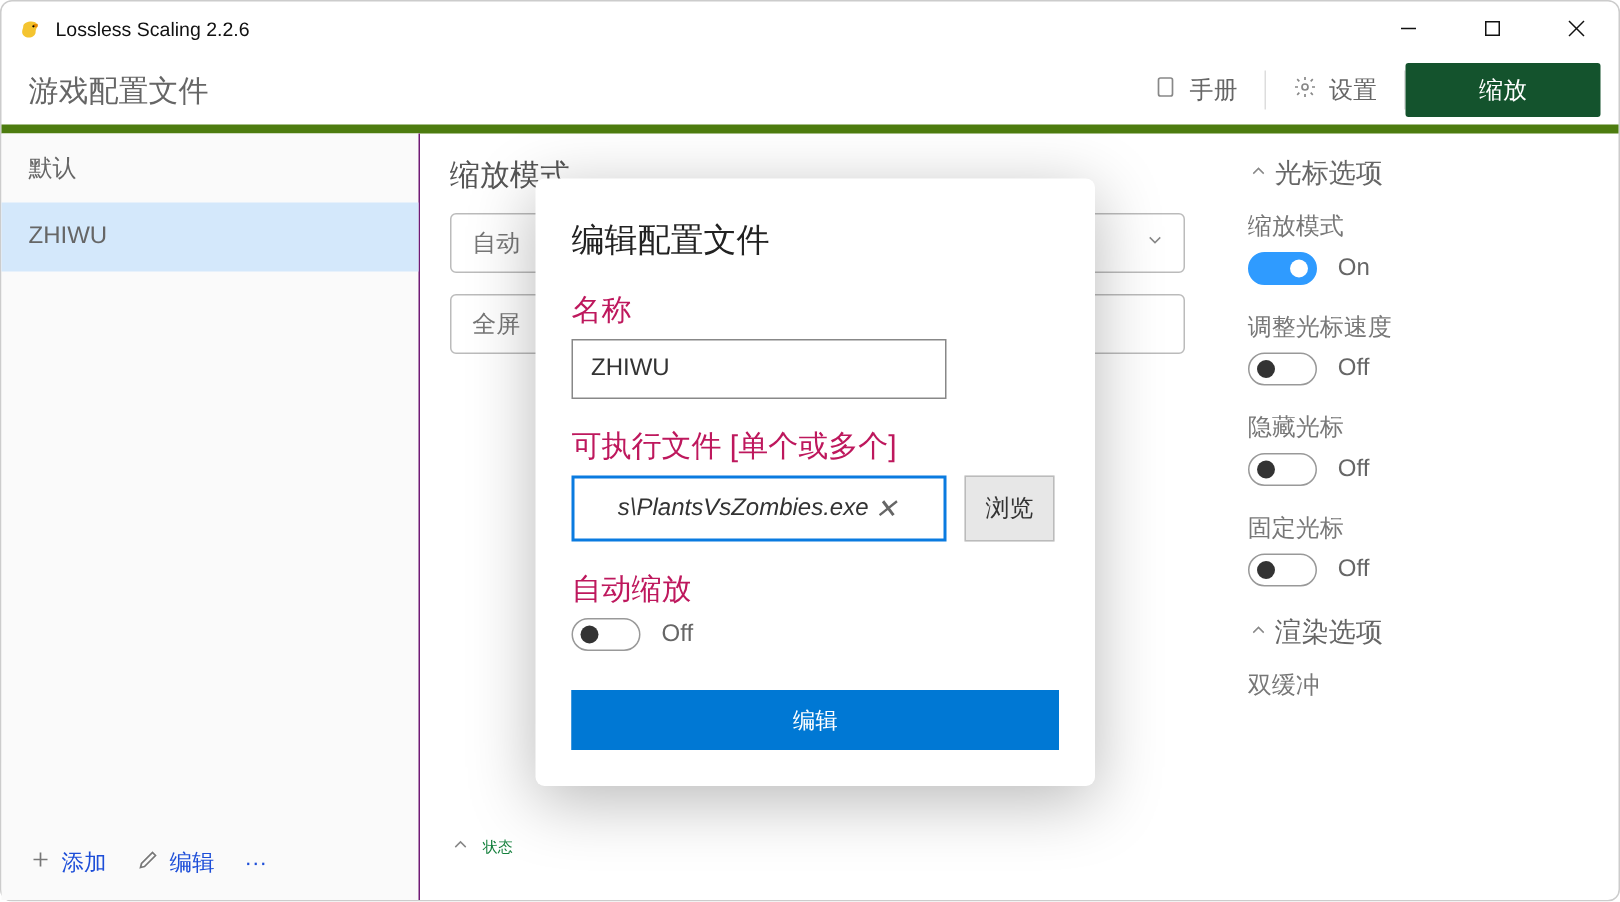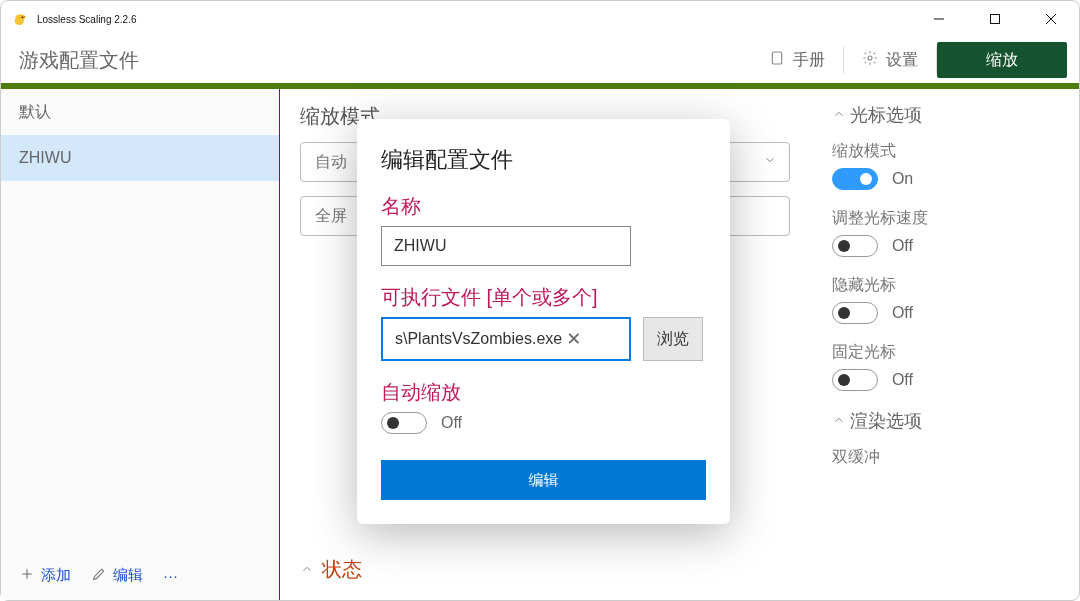--- a/index.html
+++ b/index.html
@@ -2,21 +2,21 @@
 <html><head>
 <meta charset="utf-8">
 <style>
   * { margin: 0; padding: 0; box-sizing: border-box; font-family: "Segoe UI", "Microsoft YaHei", Arial, sans-serif; }
   html, body { width: 1080px; height: 601px; overflow: hidden; }
   .window { width: 1080px; height: 601px; background: #fff; border: 1px solid #ccc; border-radius: 8px; display: flex; flex-direction: column; position: relative; }
 
   
   .titlebar { height: 36px; display: flex; align-items: center; padding: 0 0 0 10px; }
   .titlebar-logo { width: 18px; height: 18px; margin-right: 8px; }
-  .titlebar-title { font-size: 10px; color: #111; }
+  .titlebar-title { font-size: 13px; color: #111; }
   .titlebar-spacer { flex: 1; }
   .titlebar-btn { width: 56px; height: 36px; display: flex; align-items: center; justify-content: center; color: #111; }
   .titlebar-btn svg { width: 12px; height: 12px; }
 
   
   .headerbar { height: 52px; display: flex; align-items: center; padding: 0 12px 0 18px; border-bottom: 6px solid #4d7c0f; }
   .headerbar-title { font-size: 20px; color: #666; }
   .headerbar-spacer { flex: 1; }
   .hdr-item { display: flex; align-items: center; gap: 8px; padding: 0 18px; color: #666; font-size: 16px; height: 36px; }
   .hdr-sep { width: 1px; height: 26px; background: #ddd; }
@@ -28,40 +28,40 @@
   .profile-item { height: 46px; display: flex; align-items: center; padding: 0 18px; font-size: 16px; color: #666; }
   .profile-item.active { background: #d4e8fb; }
   .sidebar-spacer { flex: 1; }
   .sidebar-footer { height: 50px; display: flex; align-items: center; gap: 20px; padding: 0 18px; color: #1d4ed8; font-size: 15px; }
   .sidebar-footer-btn { display: flex; align-items: center; gap: 6px; }
 
   .main { flex: 1; padding: 14px 20px; }
   .section-label { font-size: 20px; color: #555; margin-bottom: 12px; }
   .select-box { width: 490px; height: 40px; border: 1px solid #bbb; border-radius: 4px; display: flex; align-items: center; padding: 0 14px; color: #777; font-size: 16px; position: relative; margin-bottom: 14px; }
   .select-box-chev { position: absolute; right: 12px; }
-  .status-row { display: flex; align-items: center; gap: 8px; color: #c2410c; font-size: 20px; margin-top: 320px; }
+  .status-row { display: flex; align-items: center; gap: 8px; color: #15803d; font-size: 10px; margin-top: 320px; }
 
   .rightpanel { width: 270px; padding: 14px 22px 0 22px; }
   .rp-section-title { font-size: 18px; color: #666; margin-bottom: 14px; display:flex; align-items:center; gap:4px;}
   .rp-opt { margin-bottom: 18px; }
   .rp-opt-label { color: #777; font-size: 16px; margin-bottom: 6px; }
   .rp-opt-row { display: flex; align-items: center; gap: 14px; }
   .toggle { width: 46px; height: 22px; border-radius: 11px; border: 1px solid #999; position: relative; background: #fff; flex-shrink:0; }
   .toggle-knob { width: 12px; height: 12px; border-radius: 50%; background: #333; position: absolute; top: 4px; left: 5px; }
   .toggle.on { background: #2f9bff; border-color: #2f9bff; }
   .toggle.on .toggle-knob { background: #fff; left: auto; right: 5px; }
   .toggle-text { color: #666; font-size: 16px; }
 
   
   .modal { position: absolute; top: 118px; left: 356px; width: 373px; background: #fff; border-radius: 6px; box-shadow: 0 10px 45px rgba(0,0,0,.28); padding: 26px 24px 24px 24px; }
   .modal-title { font-size: 22px; color: #222; margin-bottom: 18px; }
   .modal-label { font-size: 20px; color: #be185d; margin-bottom: 6px; }
   .modal-input { width: 250px; height: 40px; border: 1px solid #888; background:#fff; color:#333; font-size: 16px; padding: 0 12px; margin-bottom: 18px; display:flex; align-items:center; }
   .modal-file-row { display:flex; gap: 12px; margin-bottom: 18px; }
-  .modal-file-input { width: 250px; height: 44px; border: 2px solid #0a7be0; padding: 0 10px 0 12px; display:flex; align-items:center; justify-content:flex-start; font-size: 16px; color:#333; }
+  .modal-file-input { width: 250px; height: 44px; border: 2px solid #0a7be0; padding: 0 10px 0 12px; display:flex; align-items:center; justify-content:center; font-size: 16px; color:#333;font-style:italic; }
   .modal-browse { width: 60px; height: 44px; background:#e7e7e7; border:1px solid #bbb; display:flex; align-items:center; justify-content:center; font-size:16px; color:#333; }
   .modal-toggle-row { display:flex; align-items:center; gap:14px; margin-bottom: 26px; margin-top: 6px;}
   .modal-buttons { display:flex; gap: 8px; }
   .modal-btn { flex:1; height: 40px; display:flex; align-items:center; justify-content:center; font-size: 15px; border:1px solid #bbb; }
   .modal-btn.primary { background:#0078d4; color:#fff; border-color:#0078d4; }
   .modal-btn.secondary { background:#e7e7e7; color:#333; }
   .icon-sm { width:16px; height:16px; flex-shrink:0; }
   .clear-x { font-size:18px; color:#666; padding:0 4px; }
 </style>
 </head>

